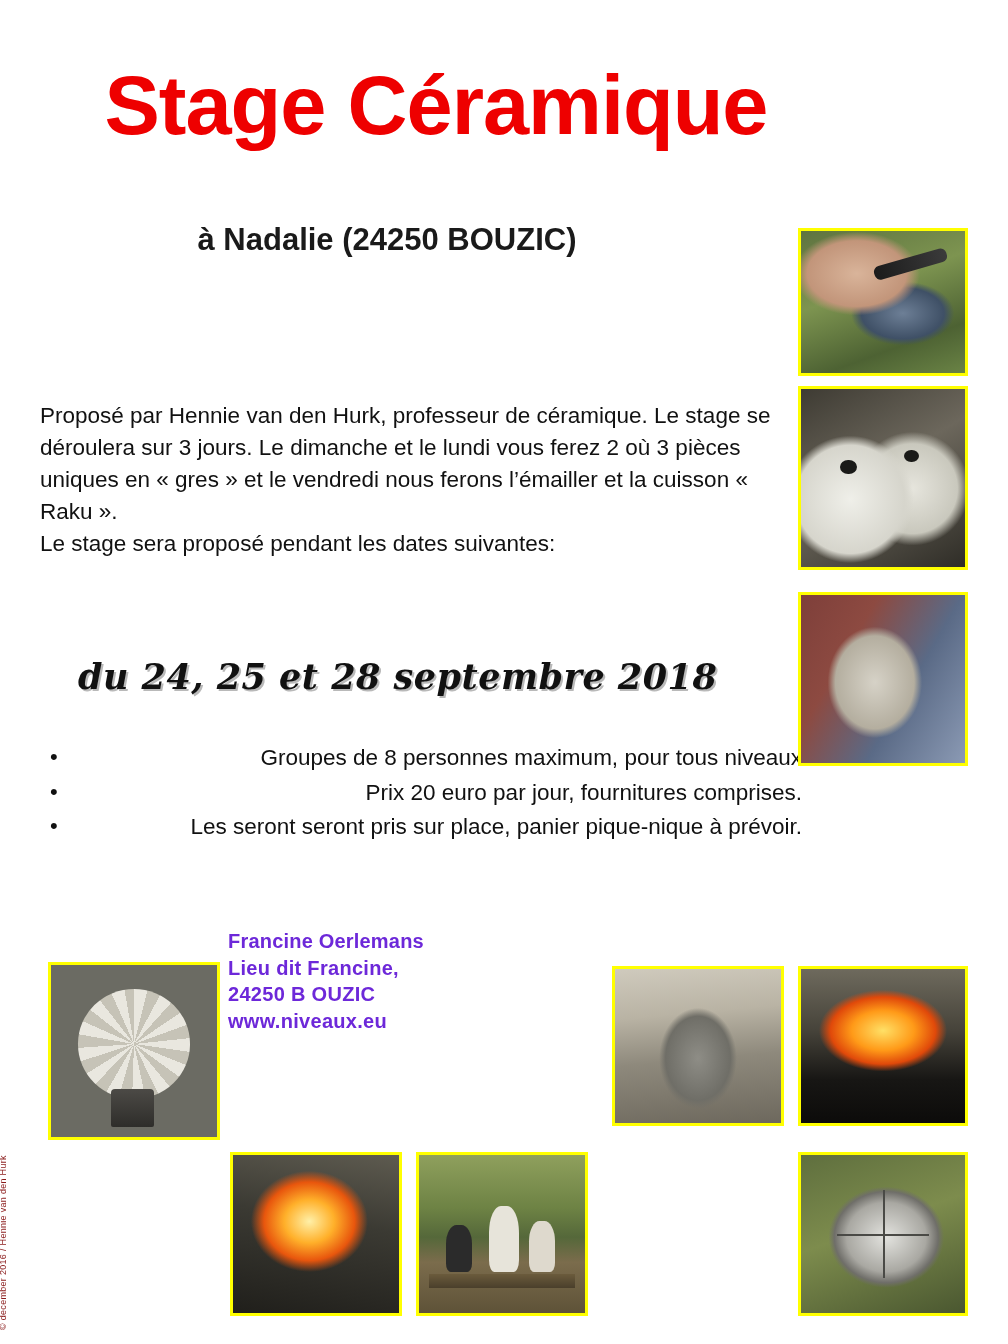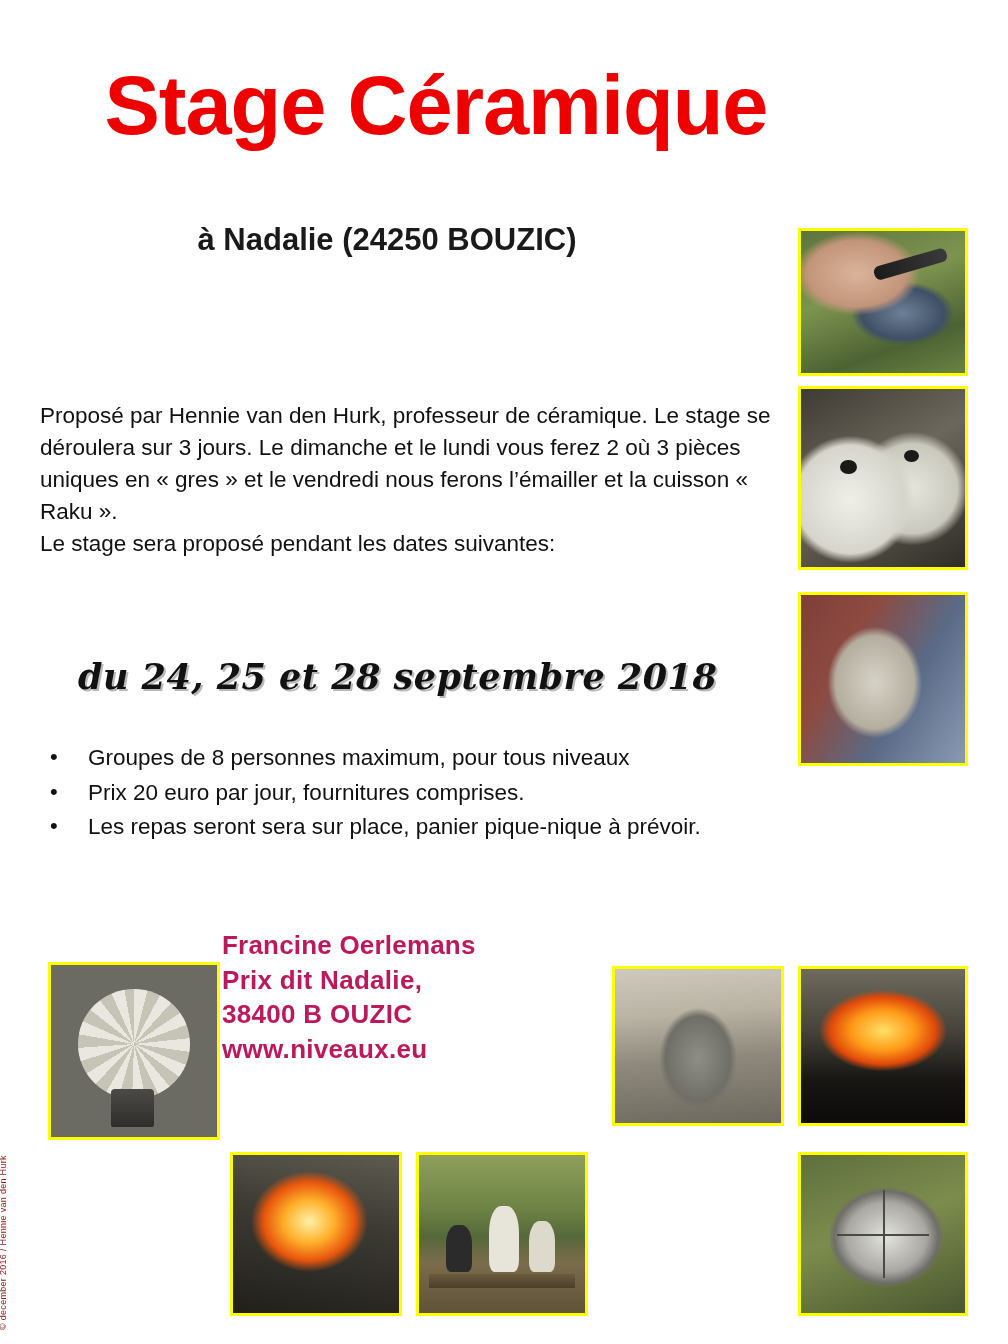--- a/index.html
+++ b/index.html
@@ -82,37 +82,38 @@
     padding: 0;
     list-style: none;
     font-size: 22.5px;
     line-height: 1.45;
     color: #111111;
   }
   .bullets li {
     position: relative;
     padding-left: 46px;
     margin-bottom: 2px;
+    text-align: right;
   }
   .bullets li::before {
     content: "\2022";
     position: absolute;
     left: 8px;
     top: -1px;
     font-size: 22px;
   }
 
   
   .contact {
     position: absolute;
     top: 928px;
-    left: 222px;
-    font-size: 26px;
+    left: 228px;
+    font-size: 20px;
     font-weight: 700;
-    color: #be185d;
+    color: #6d28d9;
     line-height: 1.33;
     letter-spacing: 0.3px;
   }
   .contact .line-name { letter-spacing: 0.2px; }
 
   
   .copyright {
     position: absolute;
     left: 8px;
     bottom: 14px;
@@ -263,27 +264,27 @@
   <div class="subtitle">à Nadalie (24250 BOUZIC)</div>
 
   <div class="intro" style="white-space: pre-line;">Proposé par Hennie van den Hurk, professeur de céramique. Le stage se déroulera sur 3 jours. Le dimanche et le lundi vous ferez 2 où 3 pièces uniques en « gres » et le vendredi nous ferons l’émailler et la cuisson « Raku ».
 Le stage sera proposé pendant les dates suivantes:</div>
 
   <div class="dates">du 24, 25 et 28 septembre 2018</div>
 
   <ul class="bullets">
     <li>Groupes de 8 personnes maximum, pour tous niveaux</li>
     <li>Prix 20 euro par jour, fournitures comprises.</li>
-    <li>Les repas seront sera sur place, panier pique-nique à prévoir.</li>
+    <li>Les seront seront pris sur place, panier pique-nique à prévoir.</li>
   </ul>
 
   <div class="contact">
     <div class="line-name">Francine Oerlemans</div>
-    <div>Prix dit Nadalie,</div>
-    <div>38400  B OUZIC</div>
+    <div>Lieu dit Francine,</div>
+    <div>24250  B OUZIC</div>
     <div>www.niveaux.eu</div>
   </div>
 
   <div class="copyright">© december 2016 / Hennie van den Hurk</div>
 
   <div class="photo ph-shoe" style="left:798px; top:228px; width:170px; height:148px;">
     <div class="inner">
       <div class="streak"></div>
     </div>
   </div>

